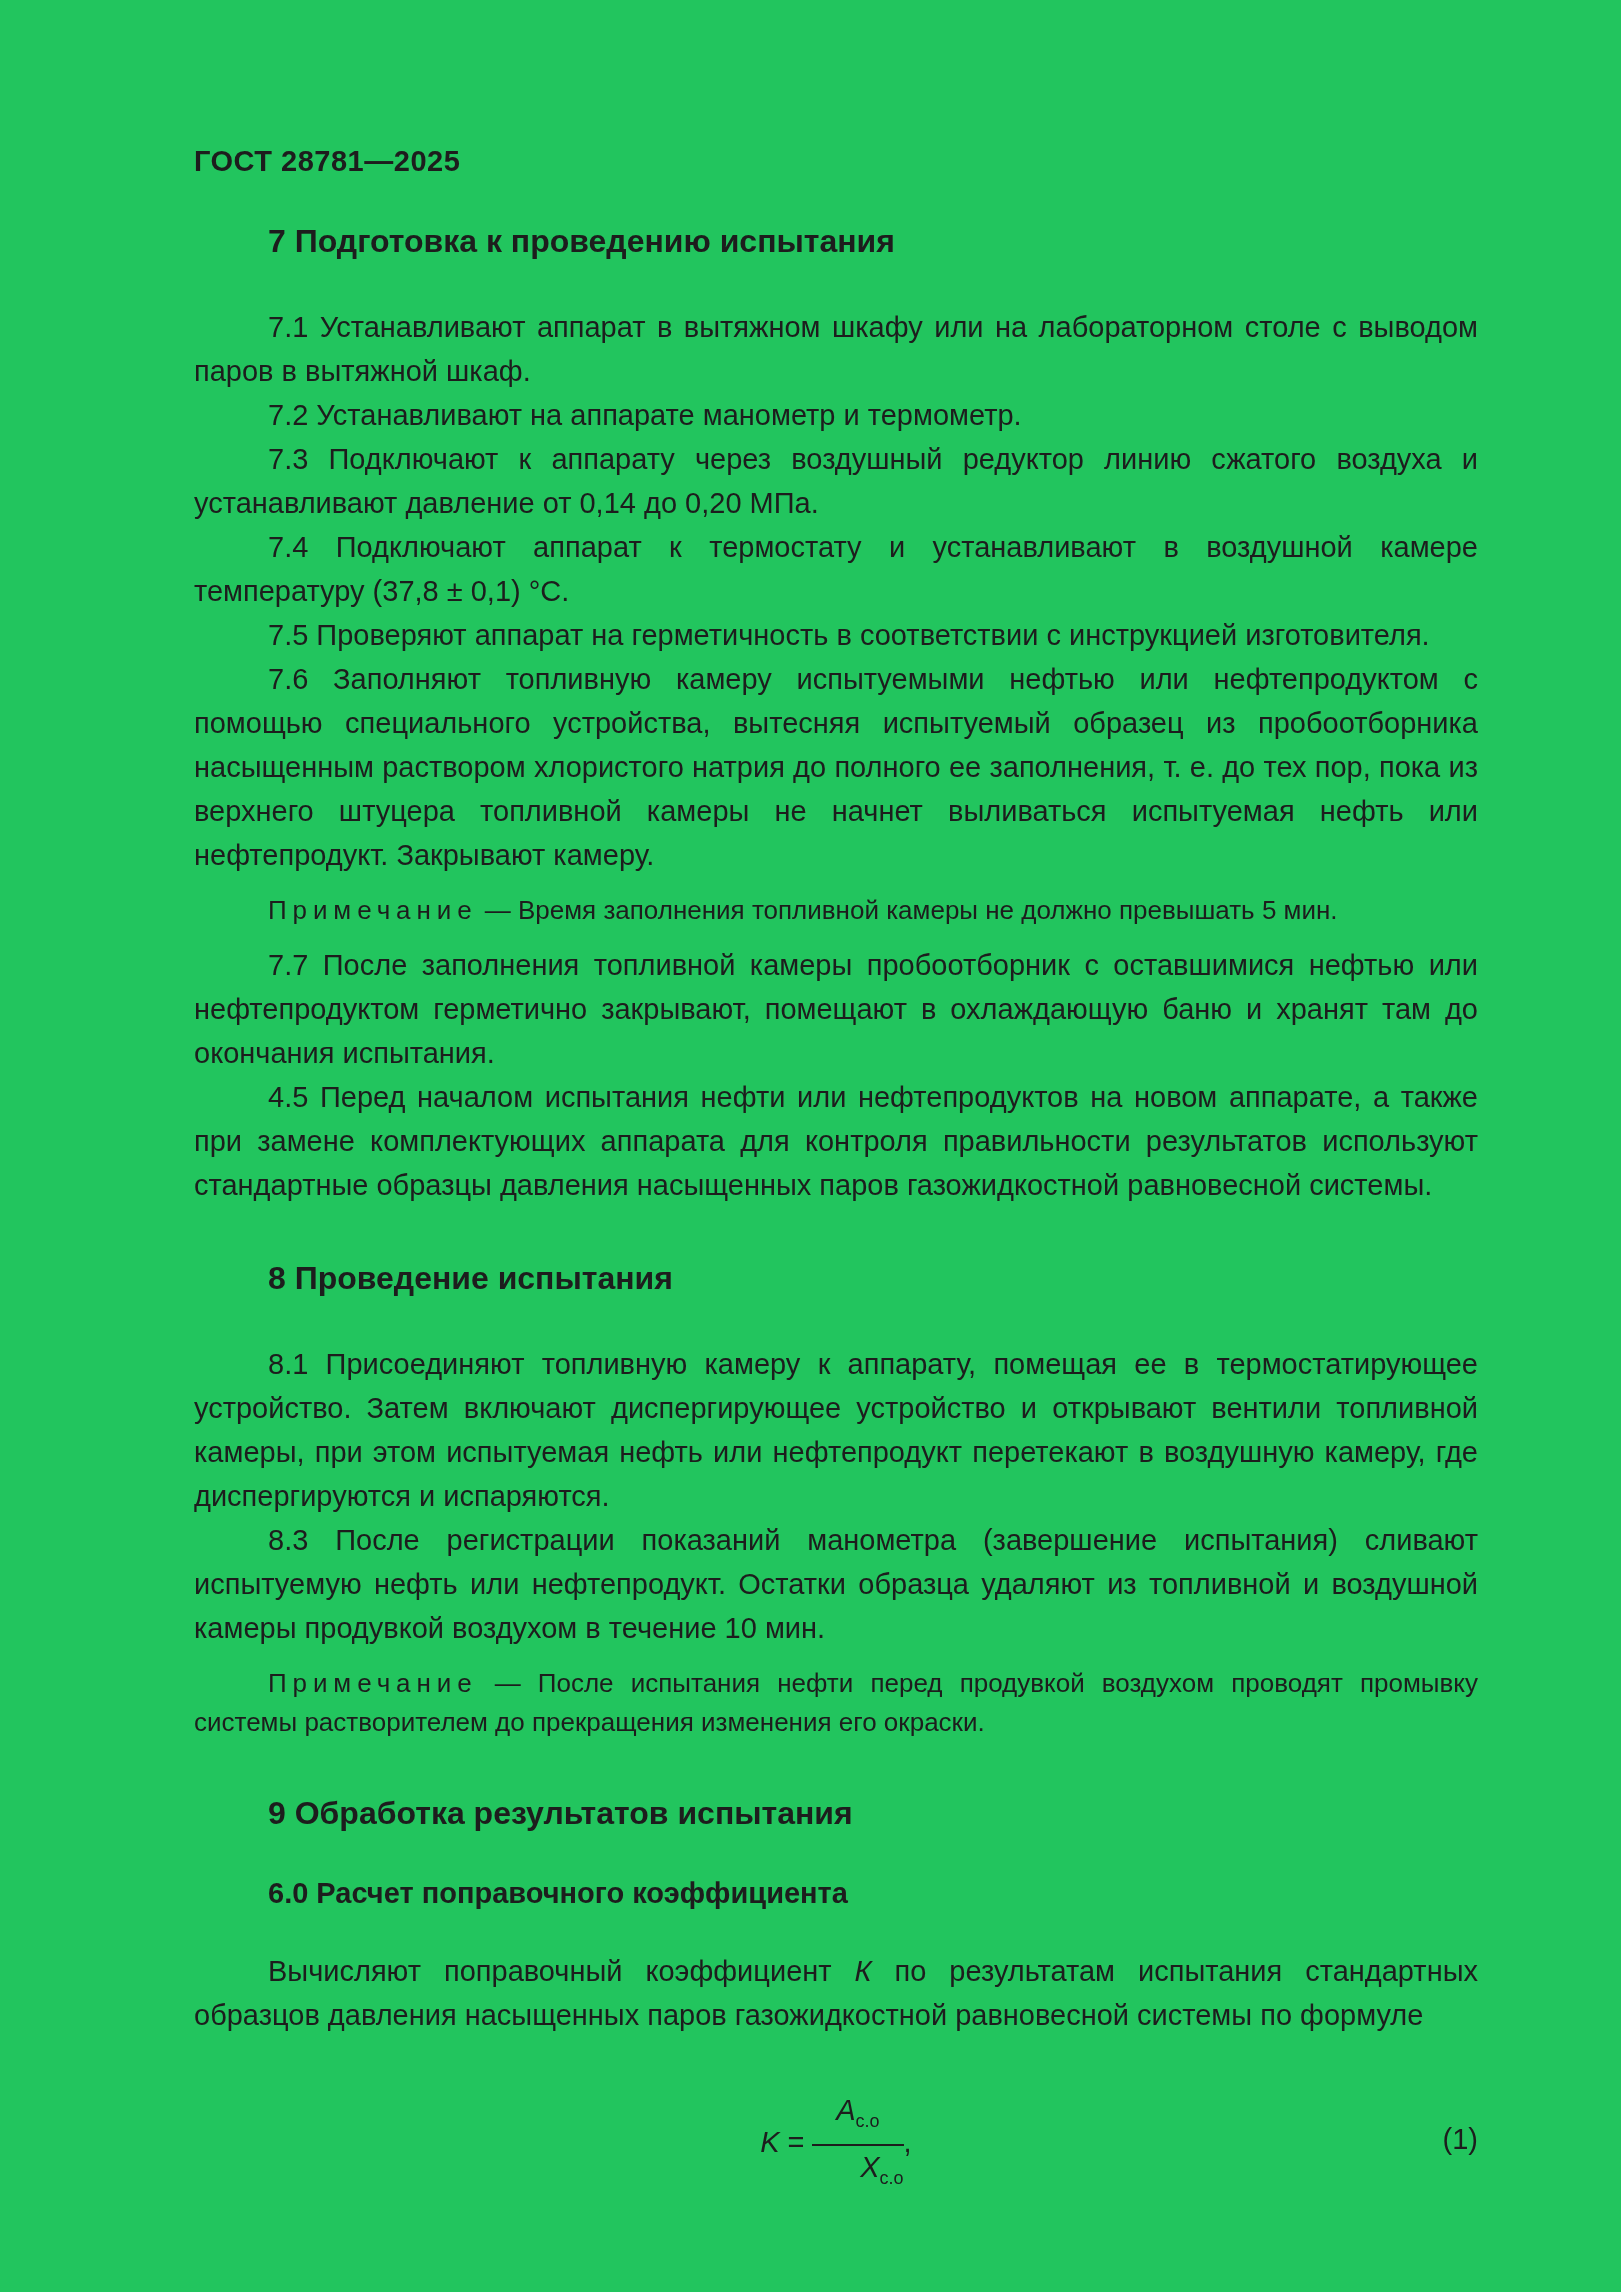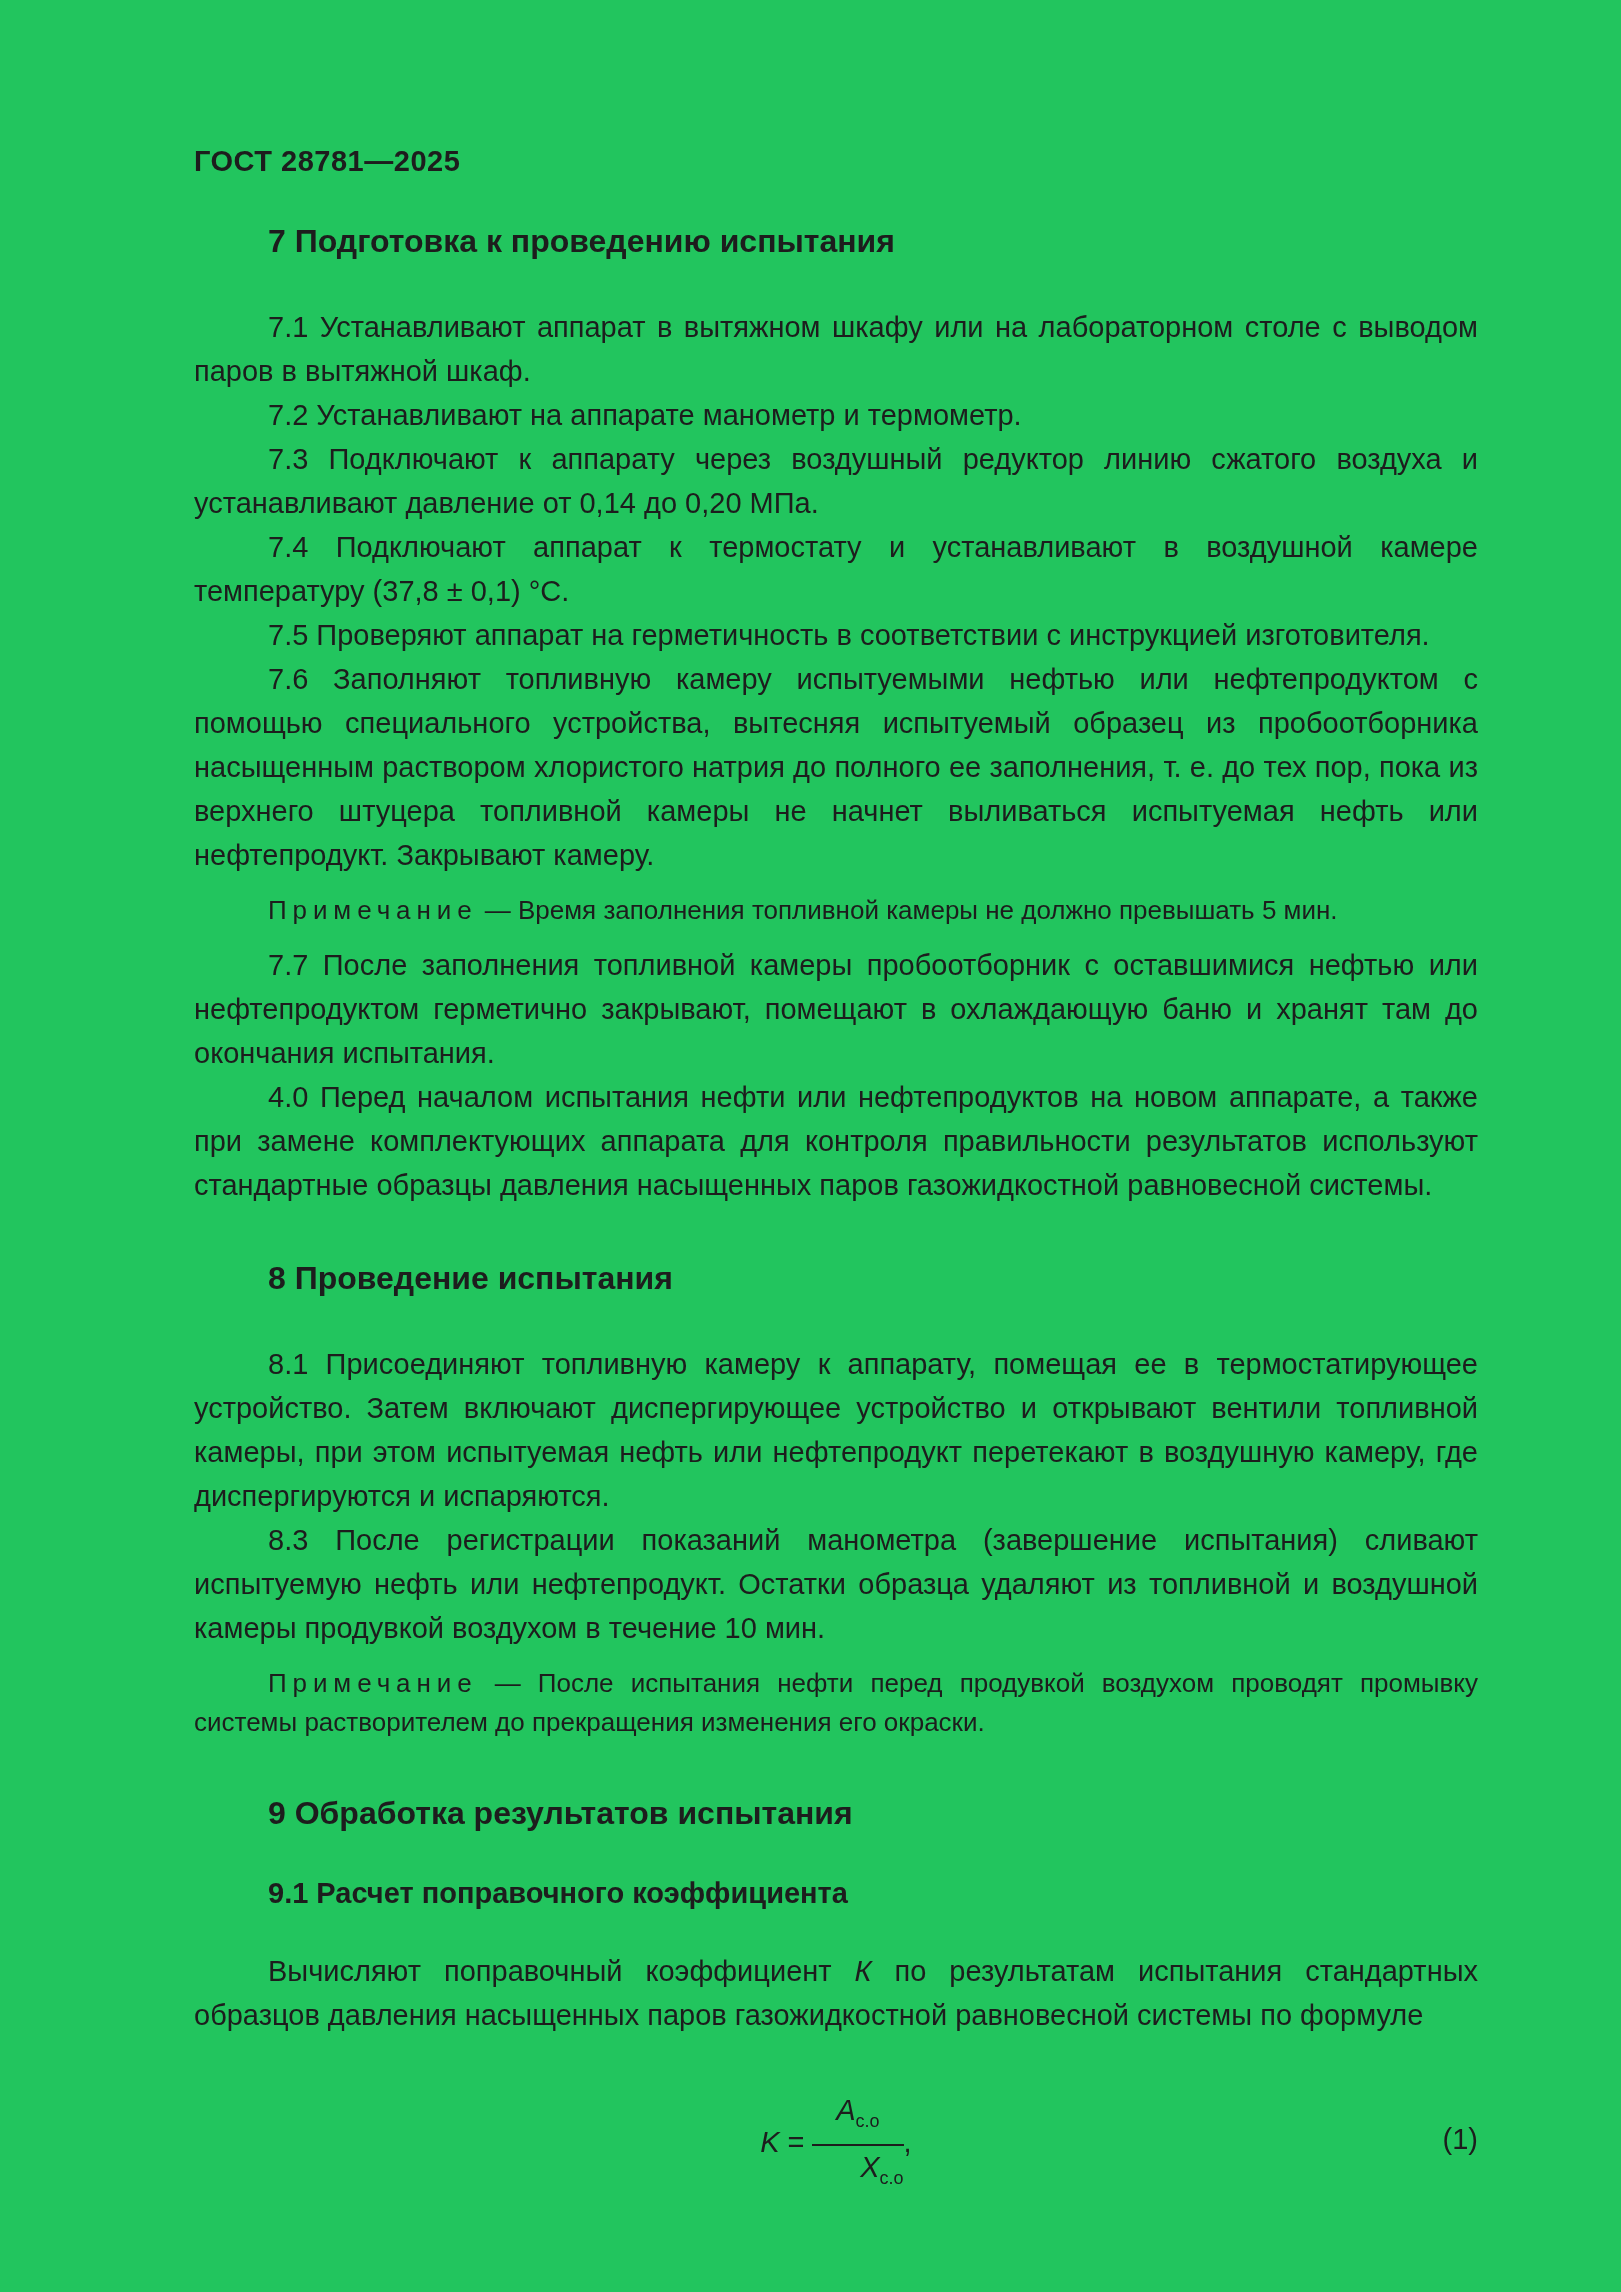--- a/index.html
+++ b/index.html
@@ -65,29 +65,29 @@
 
   <h2 class="section-title first">7  Подготовка к проведению испытания</h2>
   <p class="body-par">7.1  Устанавливают аппарат в вытяжном шкафу или на лабораторном столе с выводом паров в вытяжной шкаф.</p>
   <p class="body-par">7.2  Устанавливают на аппарате манометр и термометр.</p>
   <p class="body-par">7.3  Подключают к аппарату через воздушный редуктор линию сжатого воздуха и устанавливают давление от 0,14 до 0,20 МПа.</p>
   <p class="body-par">7.4  Подключают аппарат к термостату и устанавливают в воздушной камере температуру (37,8 ± 0,1) °С.</p>
   <p class="body-par">7.5  Проверяют аппарат на герметичность в соответствии с инструкцией изготовителя.</p>
   <p class="body-par">7.6  Заполняют топливную камеру испытуемыми нефтью или нефтепродуктом с помощью специального устройства, вытесняя испытуемый образец из пробоотборника насыщенным раствором хлористого натрия до полного ее заполнения, т. е. до тех пор, пока из верхнего штуцера топливной камеры не начнет выливаться испытуемая нефть или нефтепродукт. Закрывают камеру.</p>
   <p class="note"><span class="note-label">Примечание</span> <span>— Время заполнения топливной камеры не должно превышать 5 мин.</span></p>
   <p class="body-par">7.7  После заполнения топливной камеры пробоотборник с оставшимися нефтью или нефтепродуктом герметично закрывают, помещают в охлаждающую баню и хранят там до окончания испытания.</p>
-  <p class="body-par">4.0  Перед началом испытания нефти или нефтепродуктов на новом аппарате, а также при замене комплектующих аппарата для контроля правильности результатов используют стандартные образцы давления насыщенных паров газожидкостной равновесной системы.</p>
+  <p class="body-par">4.5  Перед началом испытания нефти или нефтепродуктов на новом аппарате, а также при замене комплектующих аппарата для контроля правильности результатов используют стандартные образцы давления насыщенных паров газожидкостной равновесной системы.</p>
 
   <h2 class="section-title">8  Проведение испытания</h2>
   <p class="body-par">8.1  Присоединяют топливную камеру к аппарату, помещая ее в термостатирующее устройство. Затем включают диспергирующее устройство и открывают вентили топливной камеры, при этом испытуемая нефть или нефтепродукт перетекают в воздушную камеру, где диспергируются и испаряются.</p>
   <p class="body-par">8.3  После регистрации показаний манометра (завершение испытания) сливают испытуемую нефть или нефтепродукт. Остатки образца удаляют из топливной и воздушной камеры продувкой воздухом в течение 10 мин.</p>
   <p class="note"><span class="note-label">Примечание</span> <span>— После испытания нефти перед продувкой воздухом проводят промывку системы растворителем до прекращения изменения его окраски.</span></p>
 
   <h2 class="section-title">9  Обработка результатов испытания</h2>
-  <h3 class="sub-title">9.1  Расчет поправочного коэффициента</h3>
+  <h3 class="sub-title">6.0  Расчет поправочного коэффициента</h3>
   <p class="body-par"><span>Вычисляют поправочный коэффициент </span><span class="var">К</span><span> по результатам испытания стандартных образцов давления насыщенных паров газожидкостной равновесной системы по формуле</span></p>
 
   <div class="formula-row">
     <span class="formula">
       <span class="var">K</span><span class="eq">=</span><span class="frac"><span class="num"><span class="var">A</span><sub>с.о</sub></span><span class="den"><span class="var">X</span><sub>с.о</sub></span></span><span>,</span>
     </span>
     <span class="eq-number">(1)</span>
   </div>
 
 </div>

